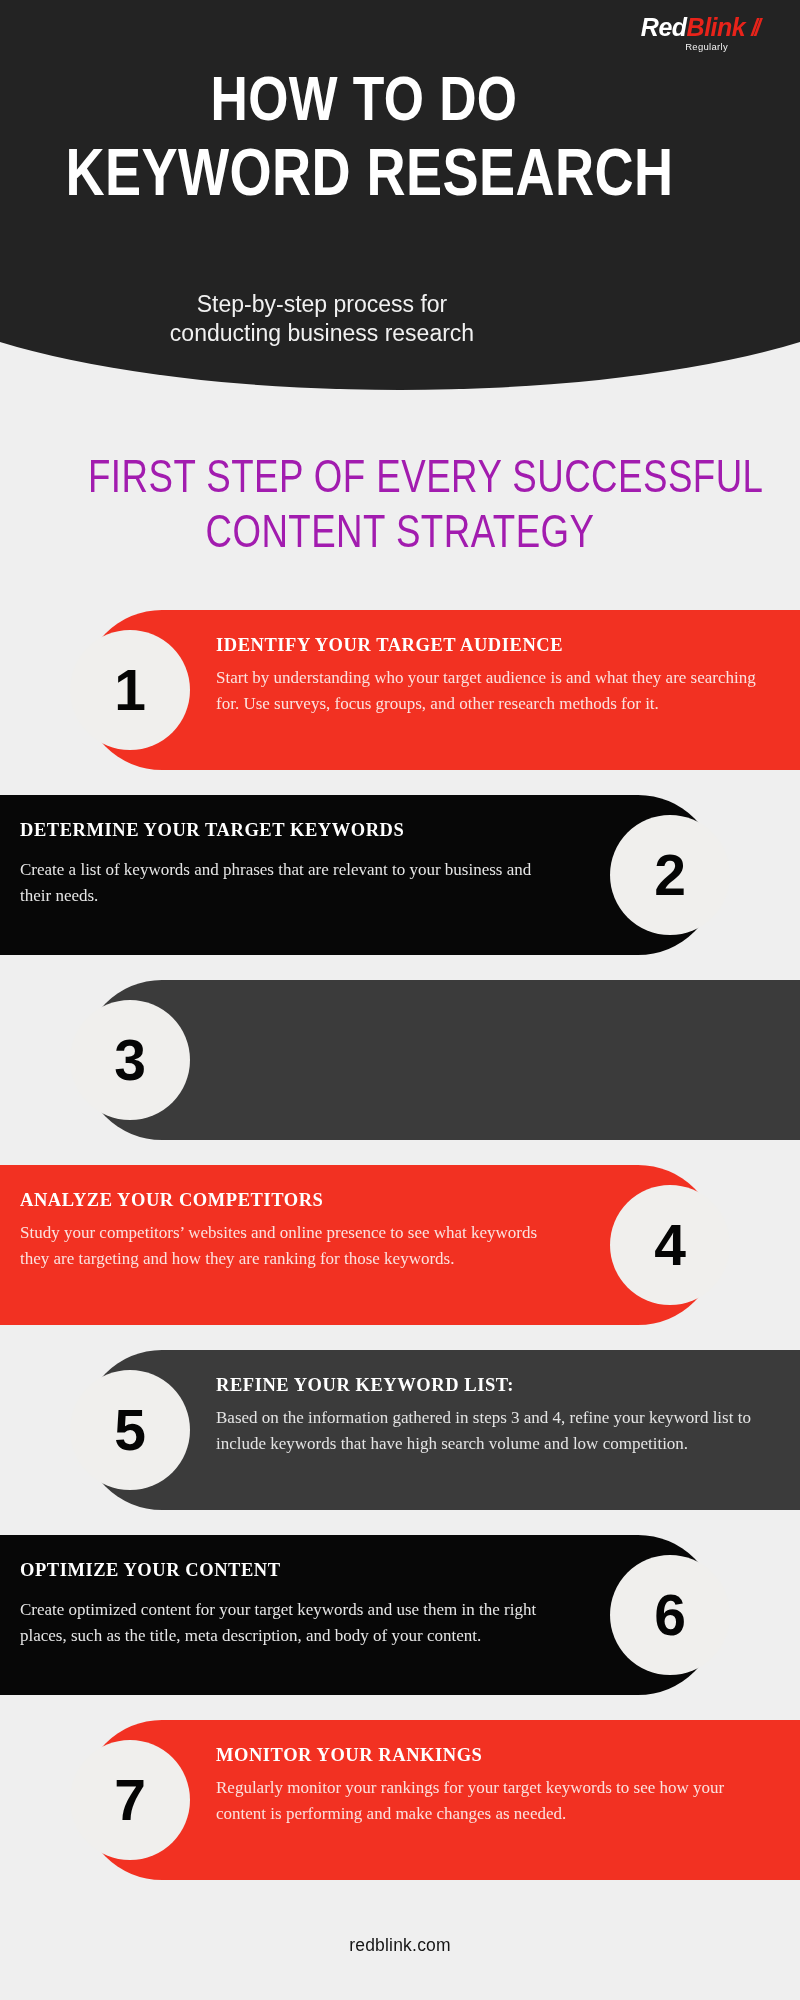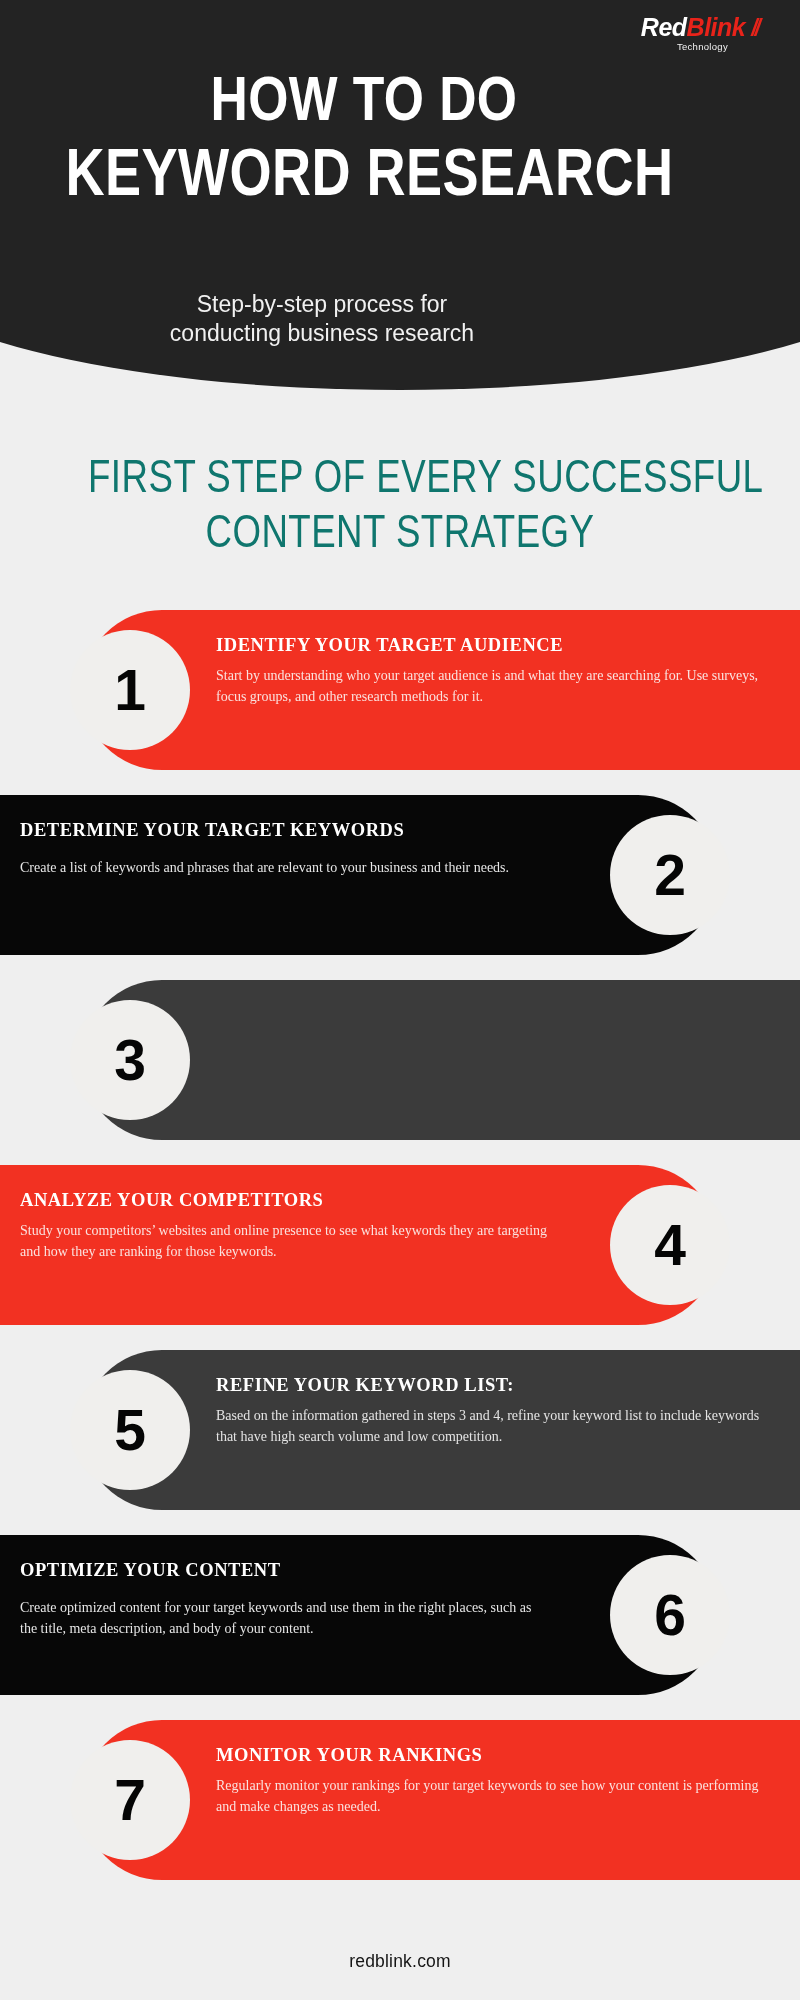--- a/index.html
+++ b/index.html
@@ -83,21 +83,21 @@
     font-size:23px;
     font-weight:300;
     line-height:1.28;
   }
   #subtitle span{ display:block; }
 
   
   #section-heading{
     position:absolute; left:0; top:448px; width:800px;
     text-align:center;
-    color:#0f766e;
+    color:#a21caf;
   }
   #section-heading .sh-line{
     font-family:"Liberation Sans Narrow","Liberation Sans", sans-serif;
     font-weight:400;
     font-size:47px;
     line-height:1.18;
     letter-spacing:0.6px;
     transform:scaleX(0.78);
     transform-origin:center;
     white-space:nowrap;
@@ -145,54 +145,54 @@
   .step.left-aligned  .step-body{ left:20px;  right:170px; }
 
   .step-title{
     font-size:18.5px;
     font-weight:bold;
     letter-spacing:0.55px;
     line-height:1.2;
     margin-bottom:9px;
   }
   .step-text{
-    font-size:14px;
+    font-size:17px;
     font-weight:300;
     line-height:1.52;
     white-space:pre-wrap;
   }
   .step.red   .step-title,
   .step.black .step-title,
   .step.gray  .step-title { color:#ffffff; }
   .step.red   .step-text  { color:#fbe2df; }
   .step.black .step-text  { color:#e6e6e6;margin-top:16px; }
   .step.gray  .step-text  { color:#e4e4e4; }
 
   
   #footer{
     position:absolute; left:0; bottom:0; width:800px;
     text-align:center;
-    padding-bottom:28px;
+    padding-bottom:44px;
     color:#151515;
     font-size:17.5px;
     font-weight:400;
     letter-spacing:0.2px;
   }
 </style>
 </head>
 <body>
 
 <div id="page">
 
   <div id="header">
     <div id="header-shape"></div>
 
     <div id="logo">
       <div id="logo-wordmark"><span id="logo-red">Red</span><span id="logo-blink">Blink</span><span id="logo-slashes">//</span></div>
-      <div id="logo-tagline">Technology</div>
+      <div id="logo-tagline">Regularly</div>
     </div>
 
     <div id="title-wrap">
       <div class="title-line l1">HOW TO DO</div>
       <div class="title-line l2">KEYWORD RESEARCH</div>
     </div>
 
     <div id="subtitle">
       <span>Step-by-step process for</span>
       <span>conducting business research</span>

